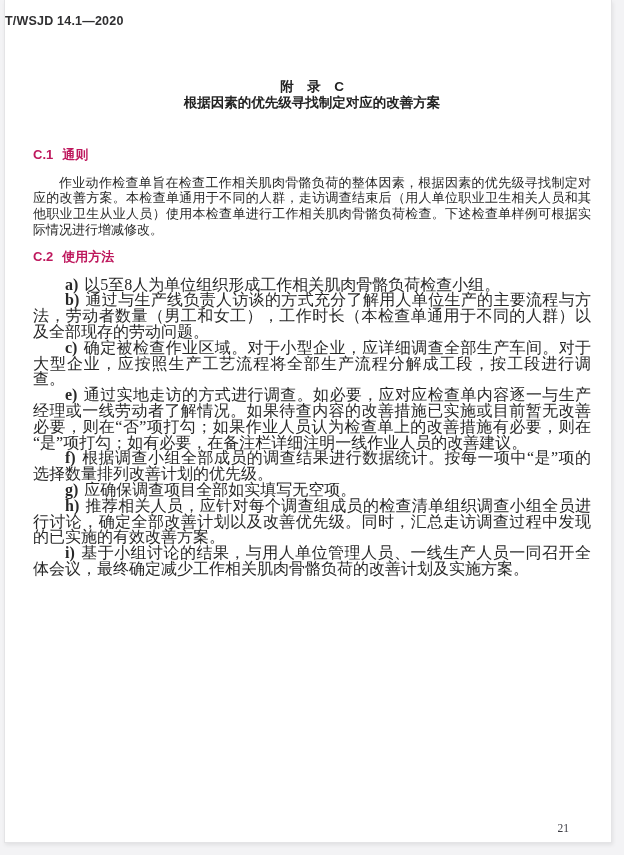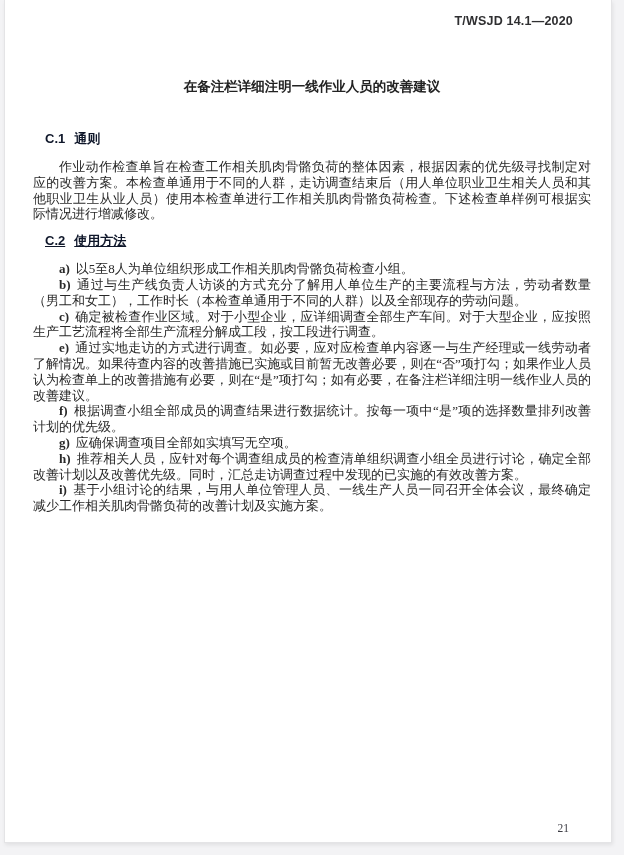--- a/index.html
+++ b/index.html
@@ -15,21 +15,20 @@
     left: 4px; top: 0;
     width: 608px; height: 843px;
     background: #ffffff;
     border: 1px solid #e4e4e6;
     border-top: none;
     box-sizing: border-box;
     box-shadow: 1px 2px 4px rgba(0,0,0,0.08);
   }
   .doc-header {
     padding: 14px 38px 0 0;
-    text-align: right;
     font-family: "Liberation Sans", "DejaVu Sans", sans-serif;
     font-weight: bold;
     font-size: 12.5px;
     line-height: 14px;
     color: #2f2f31;
     letter-spacing: 0.2px;
   }
   .content {
     padding: 0 20px 0 28px;
   }
@@ -41,38 +40,37 @@
     color: #222;
   }
   .title-line1 { font-size: 13.5px; line-height: 15.5px; }
   .title-line2 { font-size: 12.5px; line-height: 15.5px; }
   .title-line3 { font-size: 13.5px; line-height: 16px; }
   .section-heading {
     font-family: "Liberation Sans", "DejaVu Sans", sans-serif;
     font-weight: bold;
     font-size: 13px;
     line-height: 16px;
-    color: #0f172a;
-    margin-left: 12px;
+    color: #be185d;
   }
   .section-heading .sec-num { margin-right: 9px; }
   .heading-c1 { margin-top: 36px; }
-  .heading-c2 { margin-top: 11px; text-decoration: underline; }
+  .heading-c2 { margin-top: 11px; }
   .body-para {
     margin: 12px 0 0 0;
     font-size: 13px;
     line-height: 15.8px;
     text-align: justify;
     text-indent: 2em;
     color: #282828;
   }
   .items { margin-top: 12px; }
   .items p {
     margin: 0;
-    font-size: 13px;
+    font-size: 16px;
     line-height: 15.8px;
     text-align: justify;
     text-indent: 2em;
     color: #282828;
   }
   .item-label {
     font-weight: bold;
     margin-right: 6px;
   }
   .page-number {
@@ -85,21 +83,22 @@
 </head>
 <body>
 
 <div class="page">
 
   <div class="doc-header">T/WSJD 14.1—2020</div>
 
   <div class="content">
 
     <div class="title-block">
-      <div class="title-line3">在备注栏详细注明一线作业人员的改善建议</div>
+      <div class="title-line1">附　录　C</div>
+      <div class="title-line3">根据因素的优先级寻找制定对应的改善方案</div>
     </div>
 
     <div class="section-heading heading-c1">
       <span class="sec-num">C.1</span><span>通则</span>
     </div>
 
     <p class="body-para">作业动作检查单旨在检查工作相关肌肉骨骼负荷的整体因素，根据因素的优先级寻找制定对应的改善方案。本检查单通用于不同的人群，走访调查结束后（用人单位职业卫生相关人员和其他职业卫生从业人员）使用本检查单进行工作相关肌肉骨骼负荷检查。下述检查单样例可根据实际情况进行增减修改。</p>
 
     <div class="section-heading heading-c2">
       <span class="sec-num">C.2</span><span>使用方法</span>

